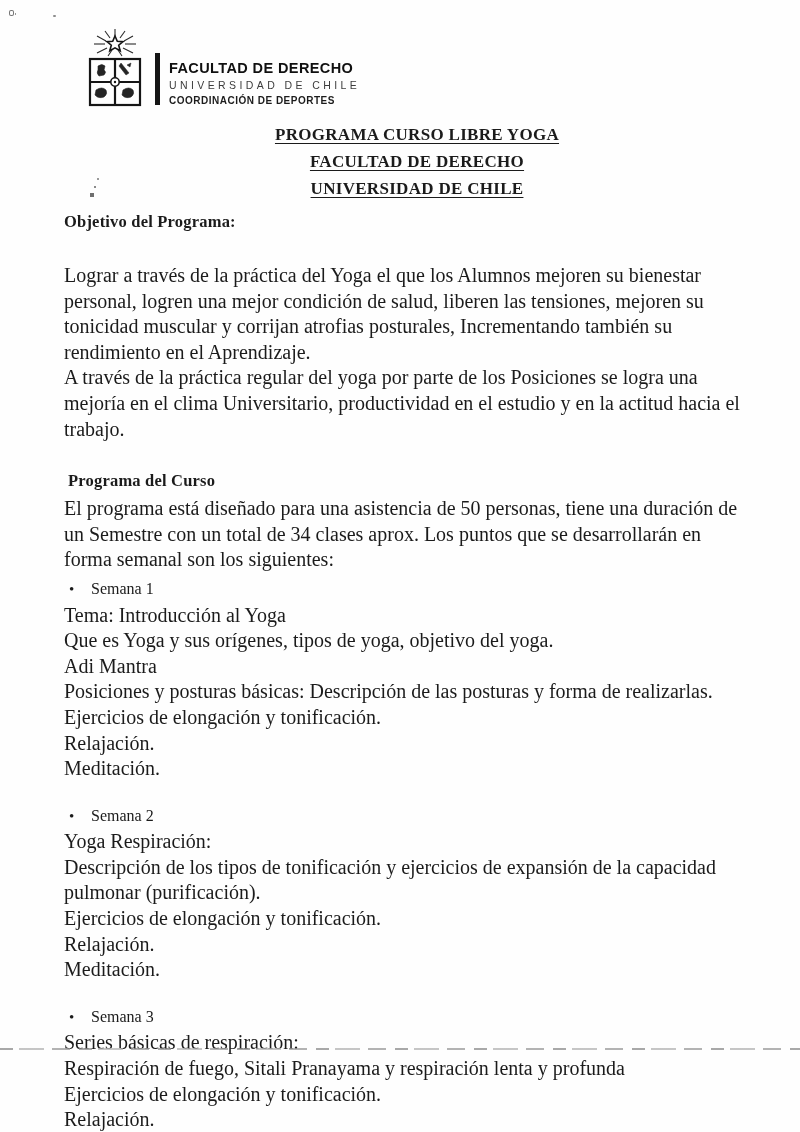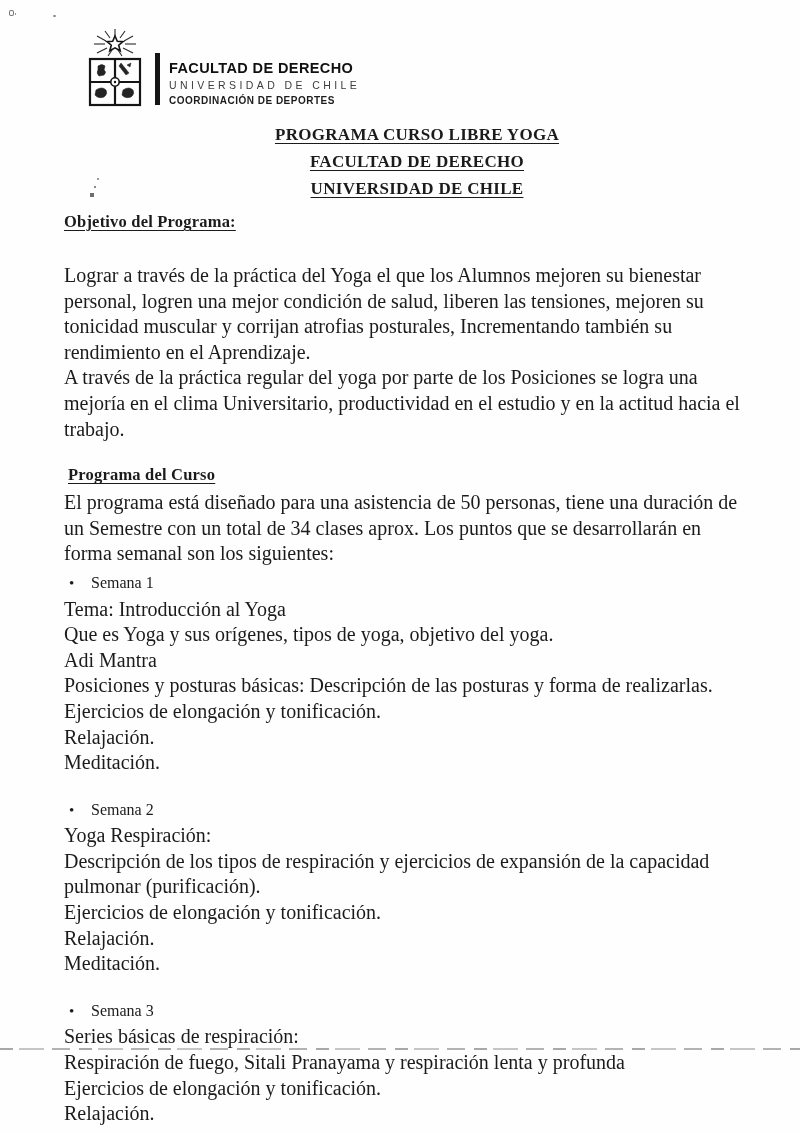--- a/index.html
+++ b/index.html
@@ -44,31 +44,31 @@
     text-decoration: underline;
     text-underline-offset: 3px;
   }
 
   
   .content {
     position: absolute; top: 210px; left: 64px; width: 684px;
   }
   .section-heading {
     font-size: 16.5px; font-weight: bold;
-    text-decoration: underline; text-underline-offset: 3px;
+    text-underline-offset: 3px;
     margin: 0; line-height: 24px;
     letter-spacing: .2px;
   }
   .content p {
     margin: 0;
     font-size: 20px;
     line-height: 25.6px;
   }
   .objetivo .section-heading { margin-bottom: 29px; }
-  .programa .section-heading { margin-top: 21px; margin-bottom: 3px; padding-left: 4px; }
+  .programa .section-heading { margin-top: 27px; margin-bottom: 3px; padding-left: 4px; }
 
   .week { margin-top: 3px; }
   .week + .week { margin-top: 21px; }
   .bullet-line {
     display: flex; align-items: baseline;
     font-size: 16px; line-height: 25.6px;
   }
   .bullet-glyph {
     width: 22px; padding-left: 5px;
     font-size: 15px;
@@ -168,21 +168,21 @@
       <p>Relajación.</p>
       <p>Meditación.</p>
     </div>
 
     <div class="week">
       <div class="bullet-line">
         <span class="bullet-glyph">•</span>
         <span>Semana 2</span>
       </div>
       <p>Yoga Respiración:</p>
-      <p>Descripción de los tipos de respiración y ejercicios de expansión de la capacidad pulmonar (purificación).</p>
+      <p>Descripción de los tipos de tonificación y ejercicios de expansión de la capacidad pulmonar (purificación).</p>
       <p>Ejercicios de elongación y tonificación.</p>
       <p>Relajación.</p>
       <p>Meditación.</p>
     </div>
 
     <div class="week">
       <div class="bullet-line">
         <span class="bullet-glyph">•</span>
         <span>Semana 3</span>
       </div>

